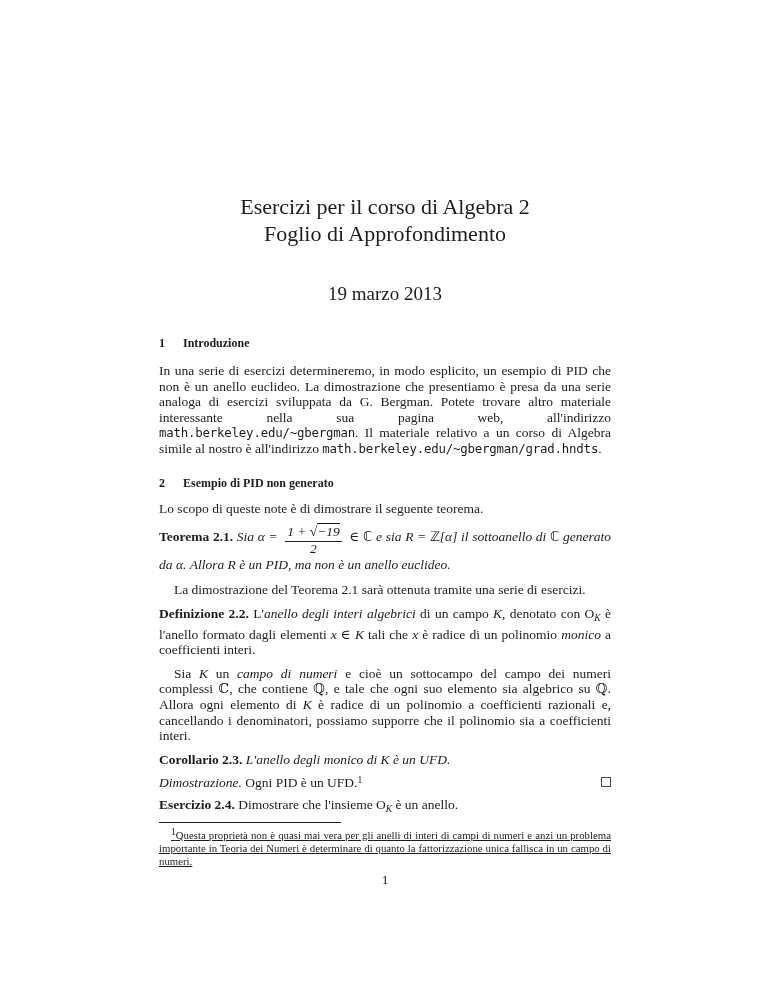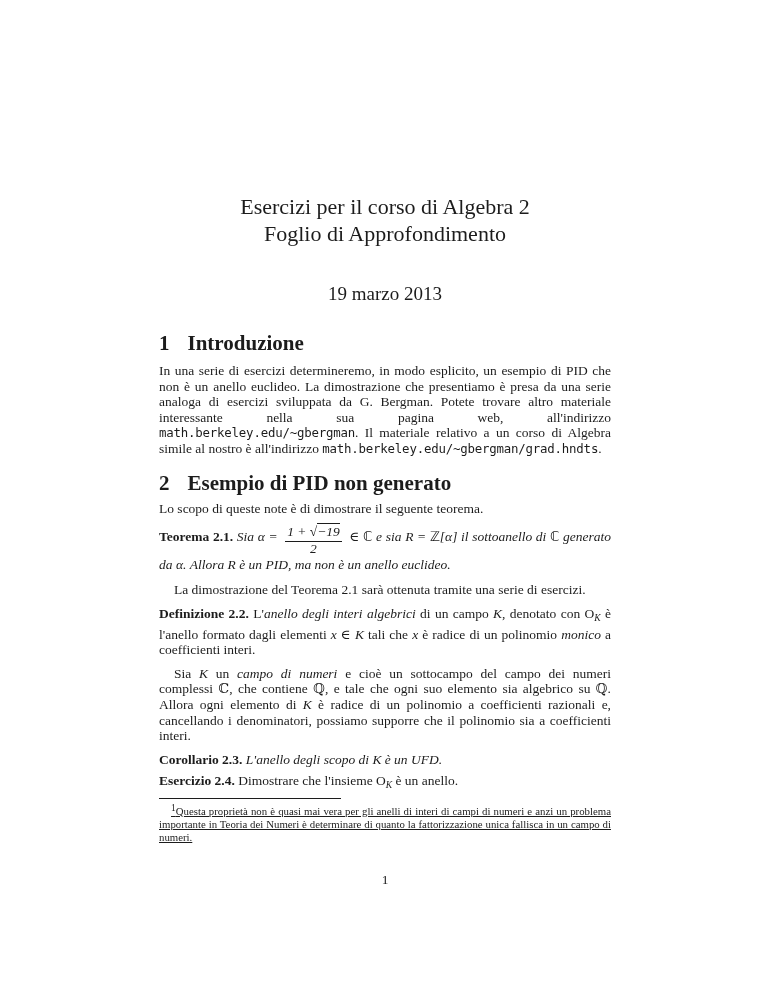--- a/index.html
+++ b/index.html
@@ -29,21 +29,21 @@
     font-weight: normal;
     text-align: center;
   }
   .doc-date {
     margin: 36px 0 0 0;
     font-size: 19px;
     text-align: center;
   }
   h2.sec {
     margin: 27px 0 0 0;
-    font-size: 21px;
+    font-size: 12px;
     line-height: 22px;
     font-weight: bold;
   }
   h2.sec2 { margin-top: 15px; }
   .sec .sec-title { margin-left: 18px; }
   p {
     margin: 0;
     font-size: 13.5px;
     line-height: 15.6px;
     text-align: justify;
@@ -132,22 +132,23 @@
     <p class="lead"><span>Lo scopo di queste note è di dimostrare il seguente teorema.</span></p>
 
     <p class="thm"><span><span class="run-b">Teorema 2.1.</span><span class="run-i"> Sia α = </span></span><span class="frac"><span class="num"><span>1 + </span><span class="sqrt-sign">√</span><span class="sqrt-rad">−19</span></span><span class="den">2</span></span><span><span class="run-i"> ∈ ℂ e sia R = ℤ[α] il sottoanello di ℂ generato da α. Allora R è un PID, ma non è un anello euclideo.</span></span></p>
 
     <p class="indent mt10"><span>La dimostrazione del Teorema 2.1 sarà ottenuta tramite una serie di esercizi.</span></p>
 
     <p class="mt8"><span class="run-b">Definizione 2.2.</span><span> L'</span><span class="run-i">anello degli interi algebrici</span><span> di un campo </span><span class="run-i">K</span><span>, denotato con </span><span>O</span><span class="run-sub">K</span><span> è l'anello formato dagli elementi </span><span class="run-i">x</span><span> ∈ </span><span class="run-i">K</span><span> tali che </span><span class="run-i">x</span><span> è radice di un polinomio </span><span class="run-i">monico</span><span> a coefficienti interi.</span></p>
 
     <p class="indent mt8"><span>Sia </span><span class="run-i">K</span><span> un </span><span class="run-i">campo di numeri</span><span> e cioè un sottocampo del campo dei numeri complessi ℂ, che contiene ℚ, e tale che ogni suo elemento sia algebrico su ℚ. Allora ogni elemento di </span><span class="run-i">K</span><span> è radice di un polinomio a coefficienti razionali e, cancellando i denominatori, possiamo supporre che il polinomio sia a coefficienti interi.</span></p>
 
-    <p class="mt8"><span class="run-b">Corollario 2.3.</span><span class="run-i"> L'anello degli scopo di K è un UFD.</span></p>
+    <p class="mt8"><span class="run-b">Corollario 2.3.</span><span class="run-i"> L'anello degli monico di K è un UFD.</span></p>
 
+    <p class="proof"><span class="qed"></span><span><span class="run-i">Dimostrazione.</span><span> Ogni PID è un UFD.</span><span class="run-sup">1</span></span></p>
 
     <p class="proof"><span class="run-b">Esercizio 2.4.</span><span> Dimostrare che l'insieme </span><span>O</span><span class="run-sub">K</span><span> è un anello.</span></p>
 
     <div class="footnote-block">
       <div class="footnote-rule"></div>
       <p class="footnote"><span class="run-sup">1</span><span>Questa proprietà non è quasi mai vera per gli anelli di interi di campi di numeri e anzi un problema importante in Teoria dei Numeri è determinare di quanto la fattorizzazione unica fallisca in un campo di numeri.</span></p>
     </div>
 
   </div>
 

